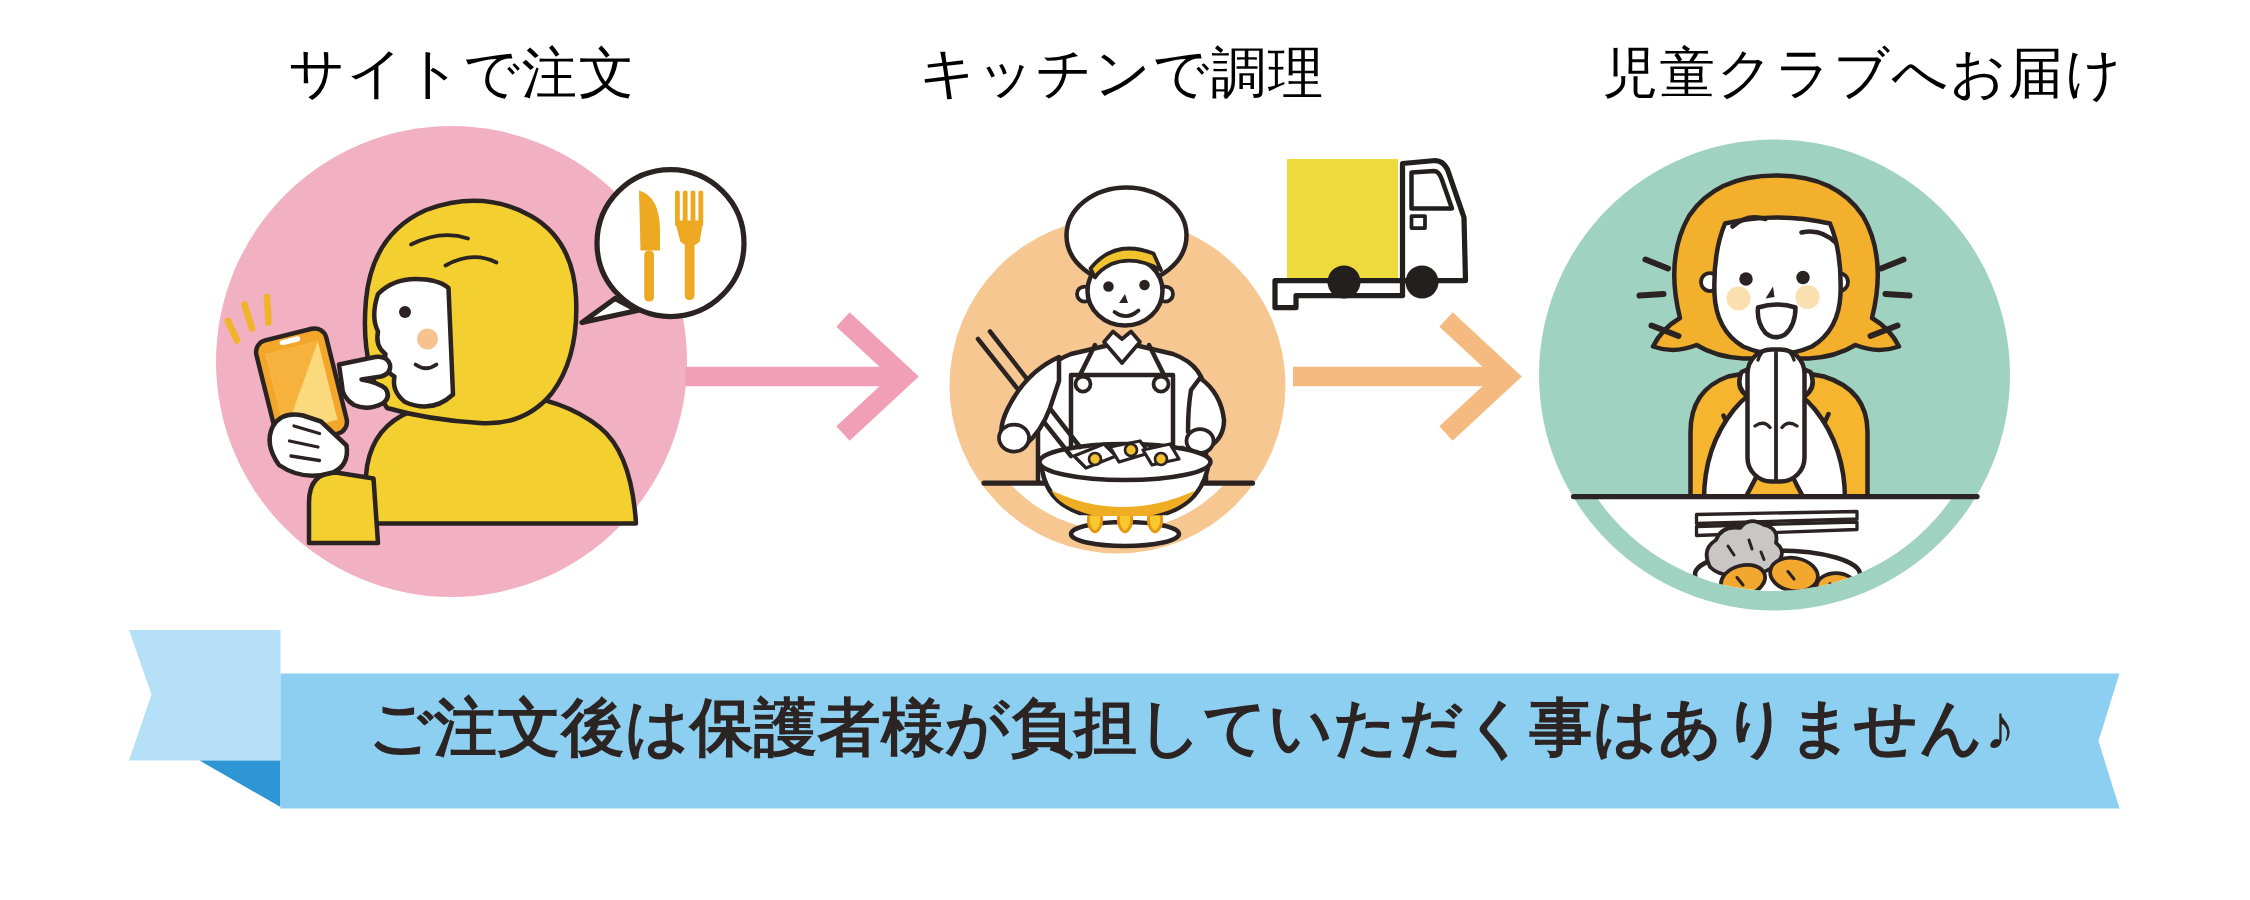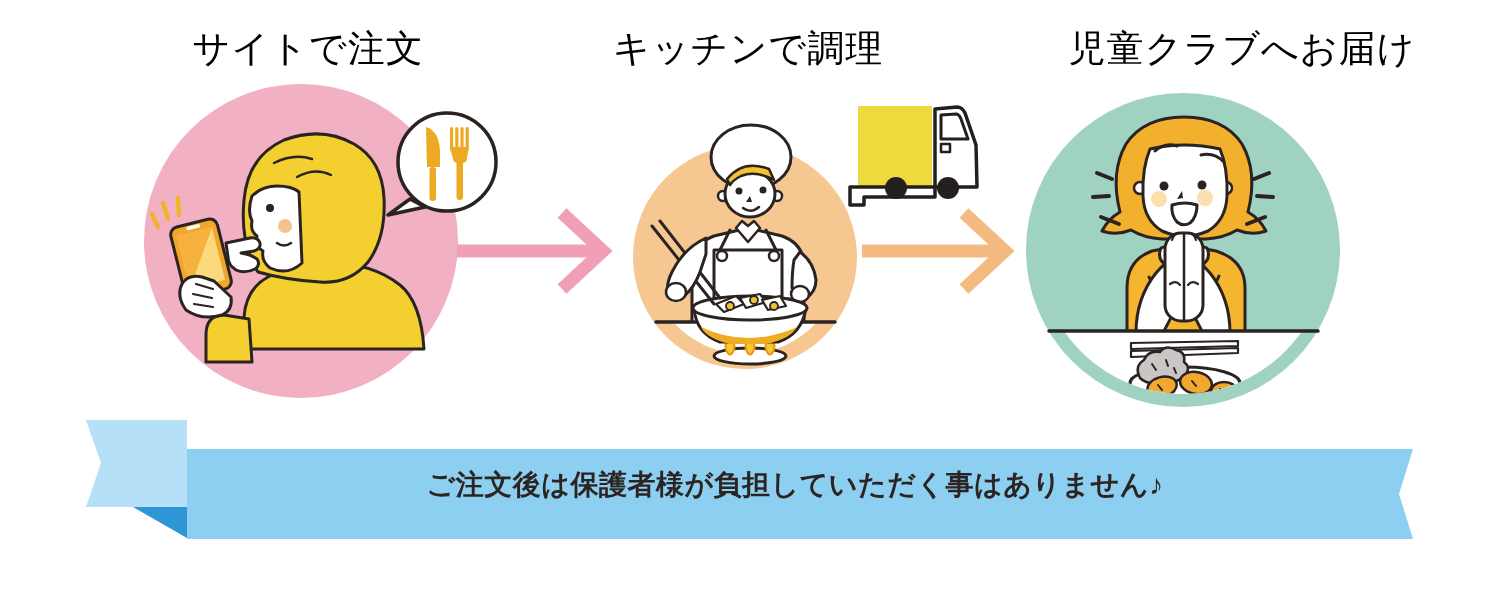--- a/index.html
+++ b/index.html
@@ -5,21 +5,21 @@
   html,body{margin:0;padding:0;}
   body{width:1500px;height:600px;background:#ffffff;font-family:"Liberation Sans","DejaVu Sans",sans-serif;position:relative;overflow:hidden;}
   .abs{position:absolute;}
   .step-title{
     position:absolute;top:24px;transform:translateX(-50%);
     font-size:37px;font-weight:400;color:#000000;letter-spacing:1px;white-space:nowrap;text-align:center;
   }
   .banner-text{
     position:absolute;left:190px;top:449px;width:1210px;height:72px;
     display:flex;align-items:center;justify-content:center;
-    font-size:28px;font-weight:800;color:#2B2422;letter-spacing:0.5px;white-space:nowrap;
+    font-size:42px;font-weight:800;color:#2B2422;letter-spacing:0.5px;white-space:nowrap;
   }
   svg{display:block;}
 </style>
 </head>
 <body>
 
 <div class="step-title" style="left:308px">サイトで注文</div>
 <div class="step-title" style="left:748px">キッチンで調理</div>
 <div class="step-title" style="left:1242px">児童クラブへお届け</div>
 

